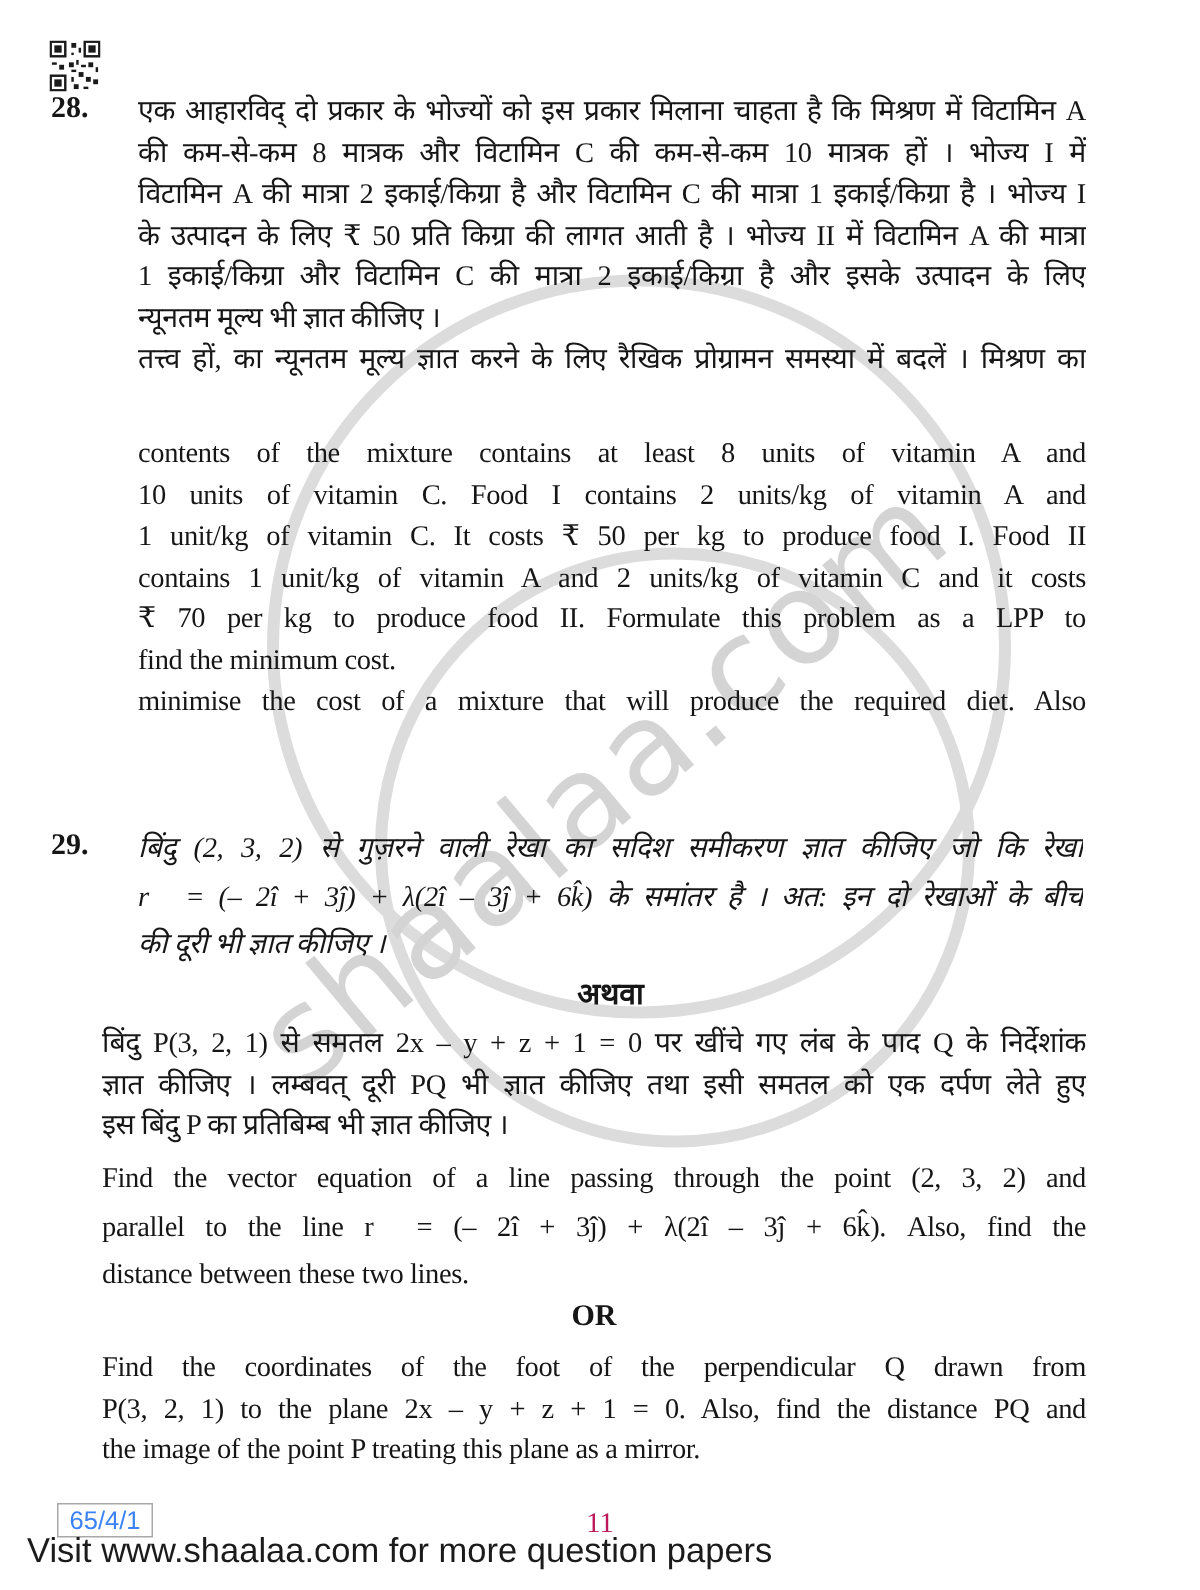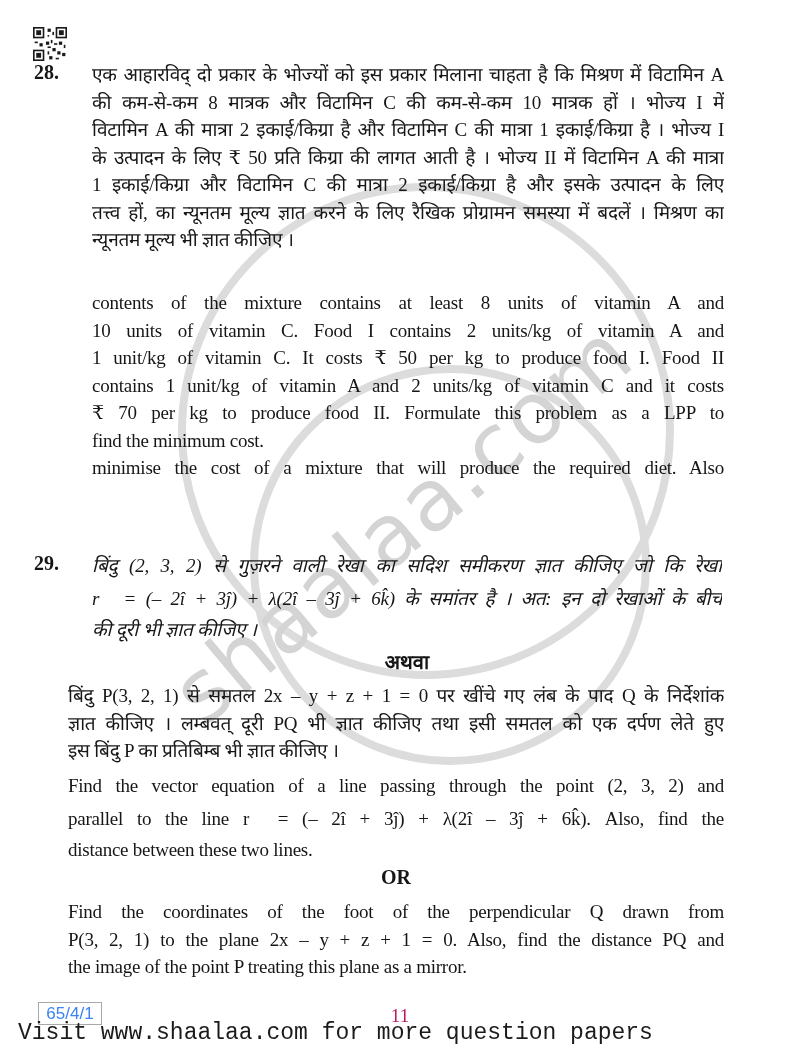--- a/index.html
+++ b/index.html
@@ -38,21 +38,21 @@
     display:flex; align-items:center; justify-content:center;
     font-family:"Liberation Sans","DejaVu Sans",sans-serif;
     font-size:17px; letter-spacing:0; color:#3b82f6;
   }
   .footer-page {
     position:absolute; left:374px; top:1005px; width:52px;
     text-align:center; font-size:19px; color:#be185d; letter-spacing:0;
   }
   .footer-visit {
     position:absolute; left:18px; top:1020px;
-    font-family:Liberation Mono, monospace;
+    font-family:Liberation Sans, sans-serif;
     font-size:23px; color:#1b1b1b; letter-spacing:0; white-space:nowrap;
   }
 </style>
 </head>
 <body>
 
 <div class="page">
 
   <div class="wm-ring wm-ring-outer"></div>
   <div class="wm-ring wm-ring-inner"></div>
@@ -93,22 +93,22 @@
     </svg>
 
     <div class="qnum" style="left:34px; top:61px;">28.</div>
 
     <div class="block" style="left:92px; top:61px; width:632px;">
       <div class="line">एक आहारविद् दो प्रकार के भोज्यों को इस प्रकार मिलाना चाहता है कि मिश्रण में विटामिन A</div>
       <div class="line">की कम-से-कम 8 मात्रक और विटामिन C की कम-से-कम 10 मात्रक हों । भोज्य I में</div>
       <div class="line">विटामिन A की मात्रा 2 इकाई/किग्रा है और विटामिन C की मात्रा 1 इकाई/किग्रा है । भोज्य I</div>
       <div class="line">के उत्पादन के लिए ₹ 50 प्रति किग्रा की लागत आती है । भोज्य II में विटामिन A की मात्रा</div>
       <div class="line">1 इकाई/किग्रा और विटामिन C की मात्रा 2 इकाई/किग्रा है और इसके उत्पादन के लिए</div>
+      <div class="line endline">न्यूनतम मूल्य भी ज्ञात कीजिए ।</div>
       <div class="line">तत्त्व हों, का न्यूनतम मूल्य ज्ञात करने के लिए रैखिक प्रोग्रामन समस्या में बदलें । मिश्रण का</div>
-      <div class="line endline">न्यूनतम मूल्य भी ज्ञात कीजिए ।</div>
     </div>
 
     <div class="block" style="left:92px; top:289px; width:632px;">
       <div class="line">contents of the mixture contains at least 8 units of vitamin A and</div>
       <div class="line">10 units of vitamin C. Food I contains 2 units/kg of vitamin A and</div>
       <div class="line">1 unit/kg of vitamin C. It costs ₹ 50 per kg to produce food I. Food II</div>
       <div class="line">contains 1 unit/kg of vitamin A and 2 units/kg of vitamin C and it costs</div>
       <div class="line">₹ 70 per kg to produce food II. Formulate this problem as a LPP to</div>
       <div class="line endline">find the minimum cost.</div>
       <div class="line">minimise the cost of a mixture that will produce the required diet. Also</div>

